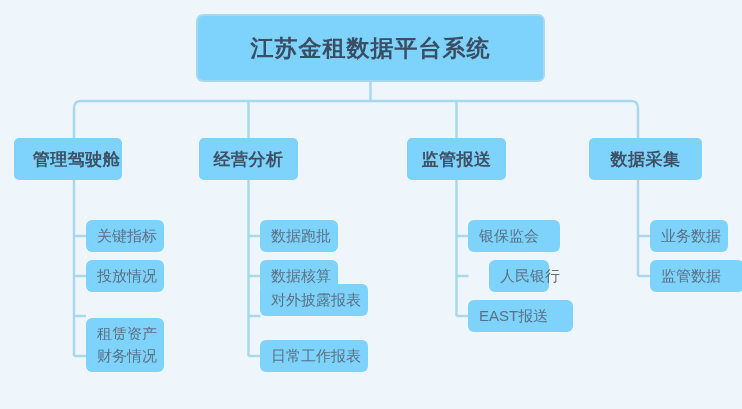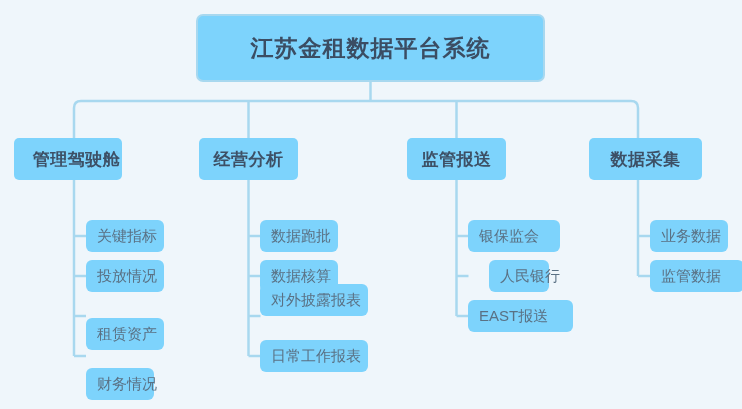--- a/index.html
+++ b/index.html
@@ -114,21 +114,21 @@
   <div class="node root">江苏金租数据平台系统</div>
 
   <div class="node branch" style="left:14px; width:108px;padding-left:17px;">管理驾驶舱</div>
   <div class="node branch" style="left:407px; width:99px;">监管报送</div>
   <div class="node branch" style="left:199px; width:99px;">经营分析</div>
   <div class="node branch" style="left:589px; width:113px;">数据采集</div>
 
   <div class="node leaf" style="left:86px; top:220px; width:78px;">关键指标</div>
   <div class="node leaf" style="left:86px; top:260px; width:78px;">投放情况</div>
   <div class="node leaf" style="left:86px; top:300px; width:78px;margin-top:18px;">租赁资产</div>
-  <div class="node leaf" style="left:86px; top:340px; width:68px;margin-top:28px;">财务情况</div>
+  <div class="node leaf" style="left:86px; top:340px; width:78px;">财务情况</div>
 
   <div class="node leaf" style="left:260px; top:220px; width:78px;">数据跑批</div>
   <div class="node leaf" style="left:260px; top:260px; width:78px;">数据核算</div>
   <div class="node leaf" style="left:260px; top:284px; width:108px;">对外披露报表</div>
   <div class="node leaf" style="left:260px; top:340px; width:108px;">日常工作报表</div>
 
   <div class="node leaf" style="left:468px; top:220px; width:92px;">银保监会</div>
   <div class="node leaf" style="left:468px; top:260px; width:60px;margin-left:21px;">人民银行</div>
   <div class="node leaf" style="left:468px; top:300px; width:105px;">EAST报送</div>
 

